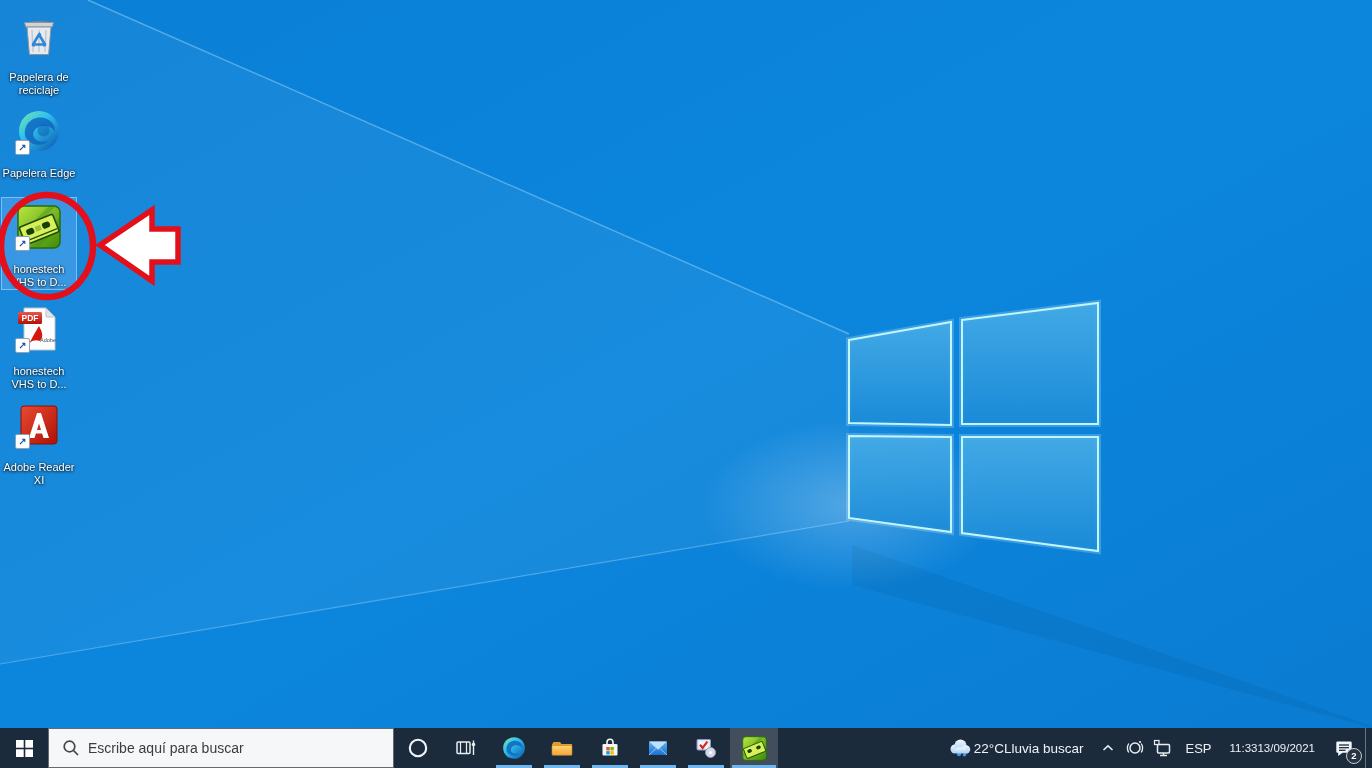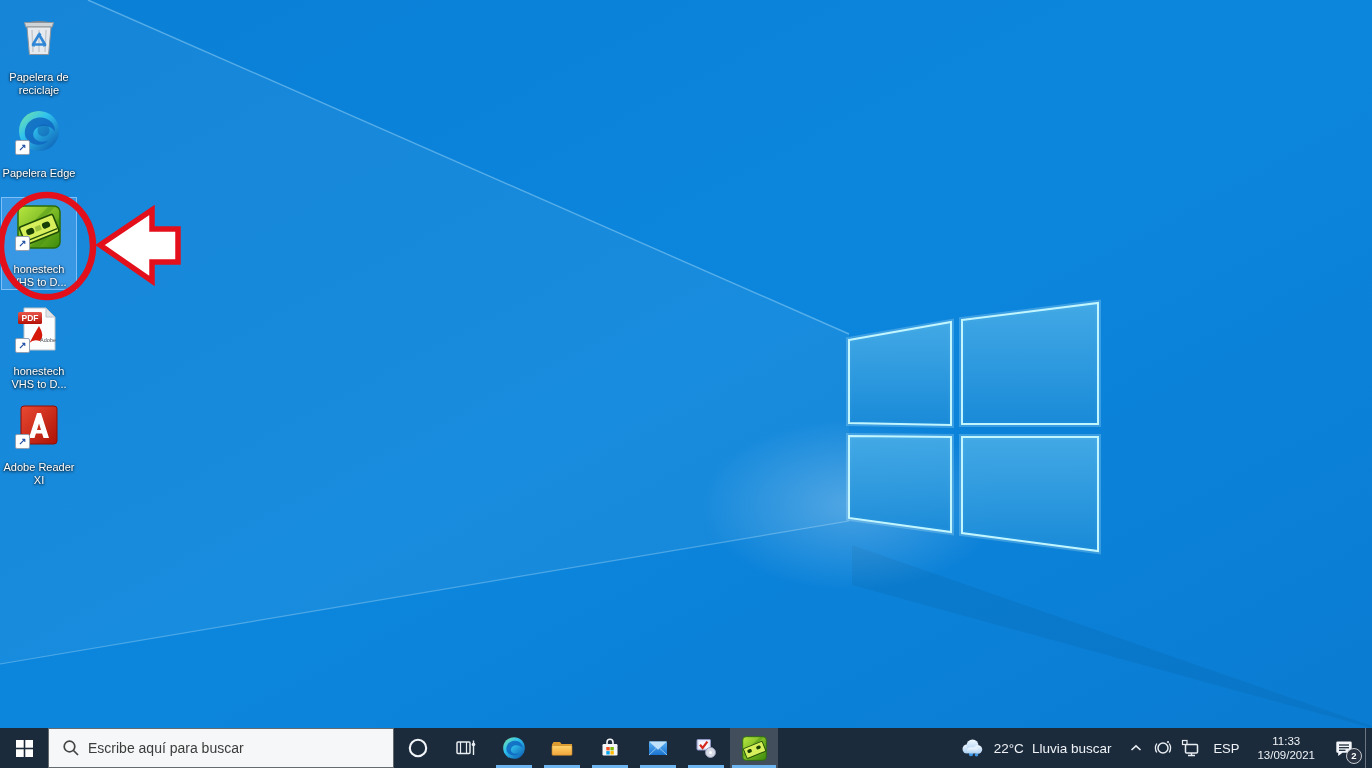--- a/index.html
+++ b/index.html
@@ -25,24 +25,24 @@
   .tb-btn .ul{position:absolute;bottom:0;left:6px;right:6px;height:3px;background:#6fb6f0}
   .tb-btn.active{background:rgba(255,255,255,.17)}
   .tb-btn.active .ul{left:2px;right:2px}
   .search{width:346px;flex:none;background:#f6f7f8;border:1px solid #666b70;box-sizing:border-box;display:flex;align-items:center}
   .search input{border:0;outline:0;background:transparent;font:14px "Liberation Sans","DejaVu Sans",sans-serif;
     color:#b91c1c;width:100%;padding:0 6px 0 8px}
   .search input::placeholder{color:#3c3c3c;opacity:1}
   .search .mag{margin-left:13px;flex:none}
   .tray{margin-left:auto;display:flex;align-items:center;height:100%}
   .titem{display:flex;align-items:center;justify-content:center;height:100%;flex:none}
-  .weather{gap:8px;padding:0 12px;font-size:13.5px;white-space:nowrap}
+  .weather{padding:0 12px;font-size:13.5px;white-space:nowrap}
   .chev{width:26px}.mini{width:27px}
   .lang{padding:16px 10px;font-size:13px}
-  .clock{flex-direction:column;font-size:11.5px;line-height:14px;padding:0 8px}
+  .clock{flex-direction:row;font-size:11.5px;line-height:14px;padding:0 8px}
   .ac{width:42px;position:relative}
   .nbadge{position:absolute;right:3px;bottom:4px;width:16px;height:16px;border-radius:50%;background:#2a3442;
     border:1px solid #c7cbd0;box-sizing:border-box;color:#fff;font-size:9.5px;font-weight:bold;
     display:flex;align-items:center;justify-content:center;line-height:1}
   .sliver{width:6px;border-left:1px solid rgba(255,255,255,.35);height:100%}
 </style>
 </head>
 <body>
 
 <svg width="0" height="0" style="position:absolute" aria-hidden="true">

